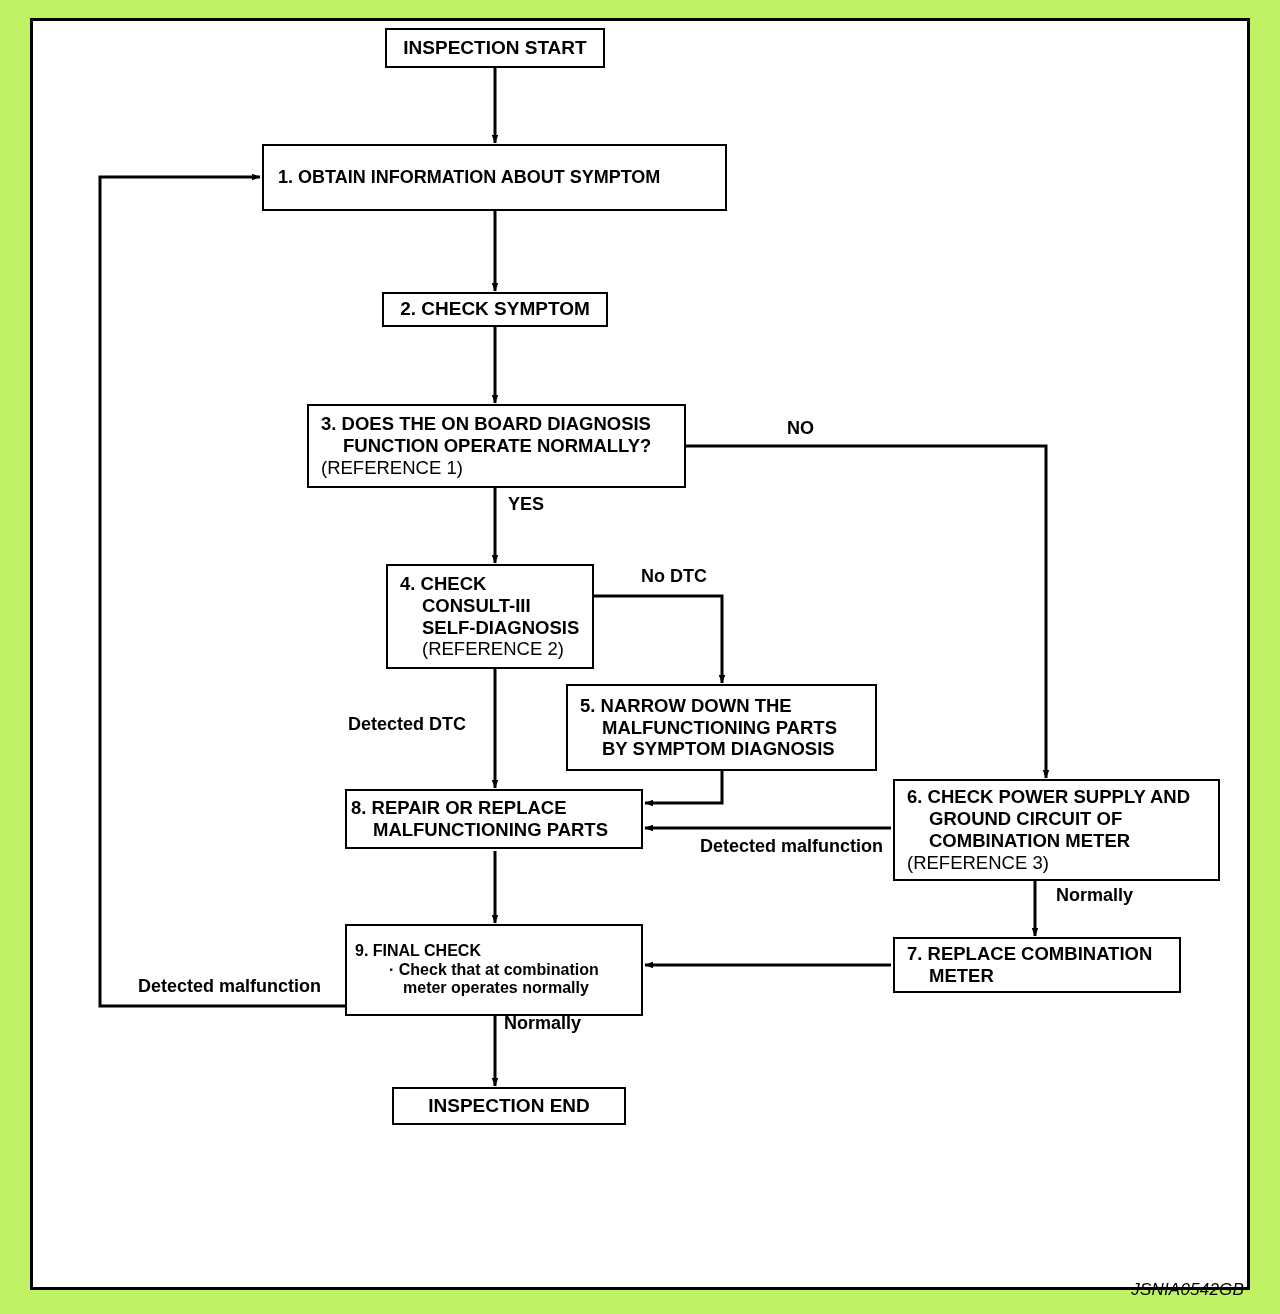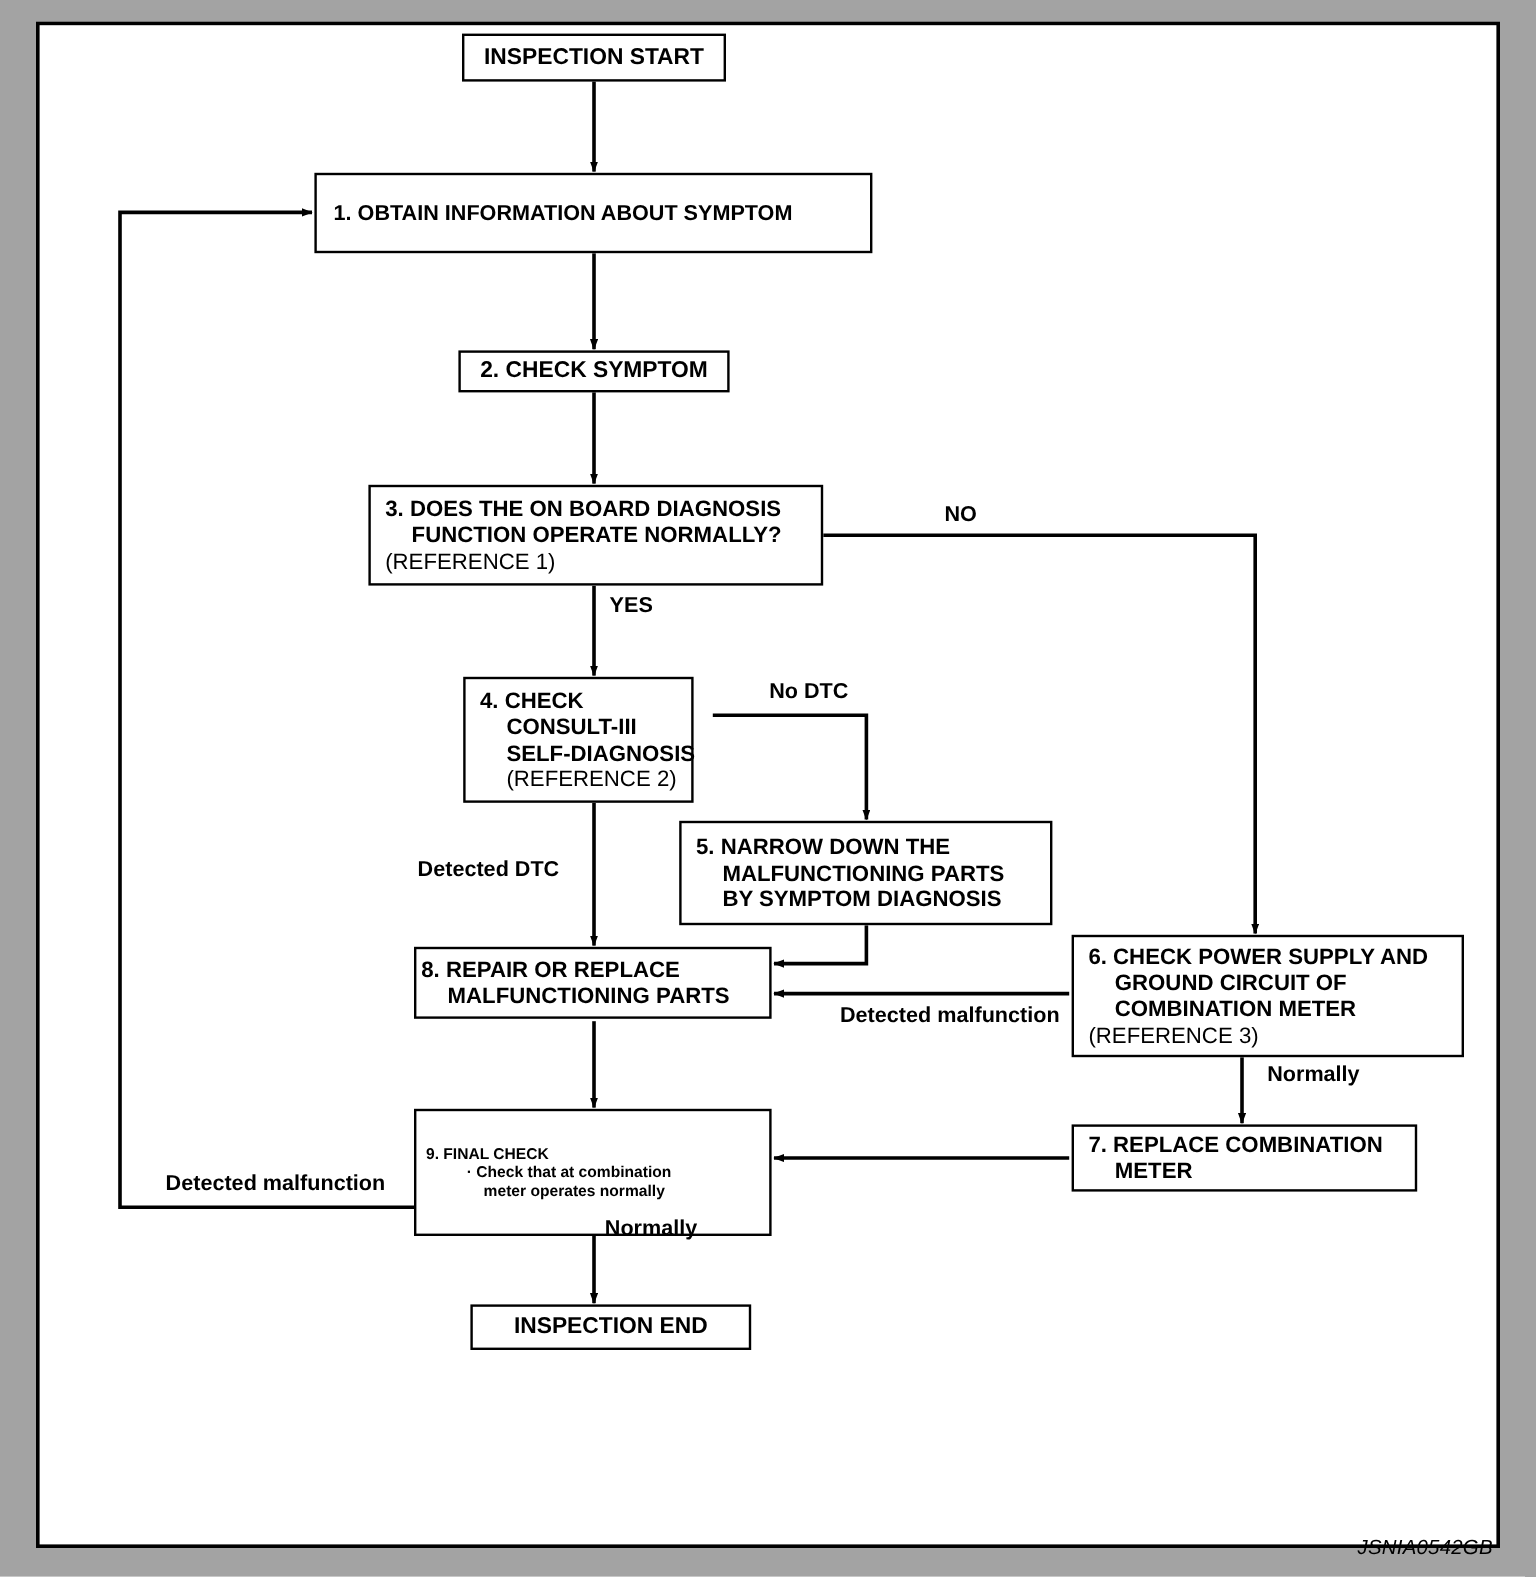--- a/index.html
+++ b/index.html
@@ -1,18 +1,18 @@
 <!DOCTYPE html>
 <html><head>
 <meta charset="utf-8">
 <title>Inspection Flowchart</title>
 <style>
   html,body{margin:0;padding:0;background:#ffffff;}
   body{font-family:"Liberation Sans","DejaVu Sans",sans-serif;}
-  #page{position:relative;width:1280px;height:1314px;background:#a3a3a3;overflow:hidden;}
+  #page{position:relative;width:1280px;height:1314px;background:#bef264;overflow:hidden;}
   #frame{position:absolute;left:30px;top:18px;width:1220px;height:1272px;border:3px solid #000;box-sizing:border-box;background:#fff;}
   .node{position:absolute;box-sizing:border-box;border:2.5px solid #000;background:#fff;display:flex;flex-direction:column;justify-content:center;color:#000;z-index:5;}
   .node .ln{white-space:pre;line-height:1.18;}
   .b{font-weight:bold;}
   .r{font-weight:normal;}
   .center{align-items:center;text-align:center;}
   .lbl{position:absolute;white-space:nowrap;font-weight:bold;color:#000;z-index:6;}
   .svgwrap{position:absolute;left:0;top:0;width:1280px;height:1314px;z-index:2;pointer-events:none;}
   #figid{position:absolute;right:36px;bottom:14px;font-size:17px;font-weight:normal;letter-spacing:.2px;color:#000;font-style:italic;}
 </style>
@@ -71,21 +71,21 @@
   <div class="node center" style="left:382px;top:292px;width:226px;height:35px;font-size:19px;">
     <div class="ln b">2. CHECK SYMPTOM</div>
   </div>
 
   <div class="node" style="left:307px;top:404px;width:379px;height:84px;font-size:18.5px;padding-left:12px;">
     <div class="ln b">3. DOES THE ON BOARD DIAGNOSIS</div>
     <div class="ln b" style="padding-left:22px;">FUNCTION OPERATE NORMALLY?</div>
     <div class="ln r">(REFERENCE 1)</div>
   </div>
 
-  <div class="node" style="left:386px;top:564px;width:192px;height:105px;font-size:18.5px;padding-left:12px;">
+  <div class="node" style="left:386px;top:564px;width:208px;height:105px;font-size:18.5px;padding-left:12px;">
     <div class="ln b">4. CHECK</div>
     <div class="ln b" style="padding-left:22px;">CONSULT-III</div>
     <div class="ln b" style="padding-left:22px;">SELF-DIAGNOSIS</div>
     <div class="ln r" style="padding-left:22px;">(REFERENCE 2)</div>
   </div>
 
   <div class="node" style="left:566px;top:684px;width:311px;height:87px;font-size:18.5px;padding-left:12px;">
     <div class="ln b">5. NARROW DOWN THE</div>
     <div class="ln b" style="padding-left:22px;">MALFUNCTIONING PARTS</div>
     <div class="ln b" style="padding-left:22px;">BY SYMPTOM DIAGNOSIS</div>
@@ -101,21 +101,21 @@
   <div class="node" style="left:893px;top:937px;width:288px;height:56px;font-size:18.5px;padding-left:12px;">
     <div class="ln b">7. REPLACE COMBINATION</div>
     <div class="ln b" style="padding-left:22px;">METER</div>
   </div>
 
   <div class="node" style="left:345px;top:789px;width:298px;height:60px;font-size:18.5px;padding-left:4px;">
     <div class="ln b">8. REPAIR OR REPLACE</div>
     <div class="ln b" style="padding-left:22px;">MALFUNCTIONING PARTS</div>
   </div>
 
-  <div class="node" style="left:345px;top:924px;width:298px;height:106px;font-size:13px;padding-left:8px;">
+  <div class="node" style="left:345px;top:924px;width:298px;height:92px;font-size:16px;padding-left:8px;">
     <div class="ln b">9. FINAL CHECK</div>
     <div class="ln b" style="padding-left:34px;">· Check that at combination</div>
     <div class="ln b" style="padding-left:48px;">meter operates normally</div>
   </div>
 
   <div class="node center" style="left:392px;top:1087px;width:234px;height:38px;font-size:19px;">
     <div class="ln b">INSPECTION END</div>
   </div>
 
   <div class="lbl" style="left:787px;top:418px;font-size:18px;">NO</div>

